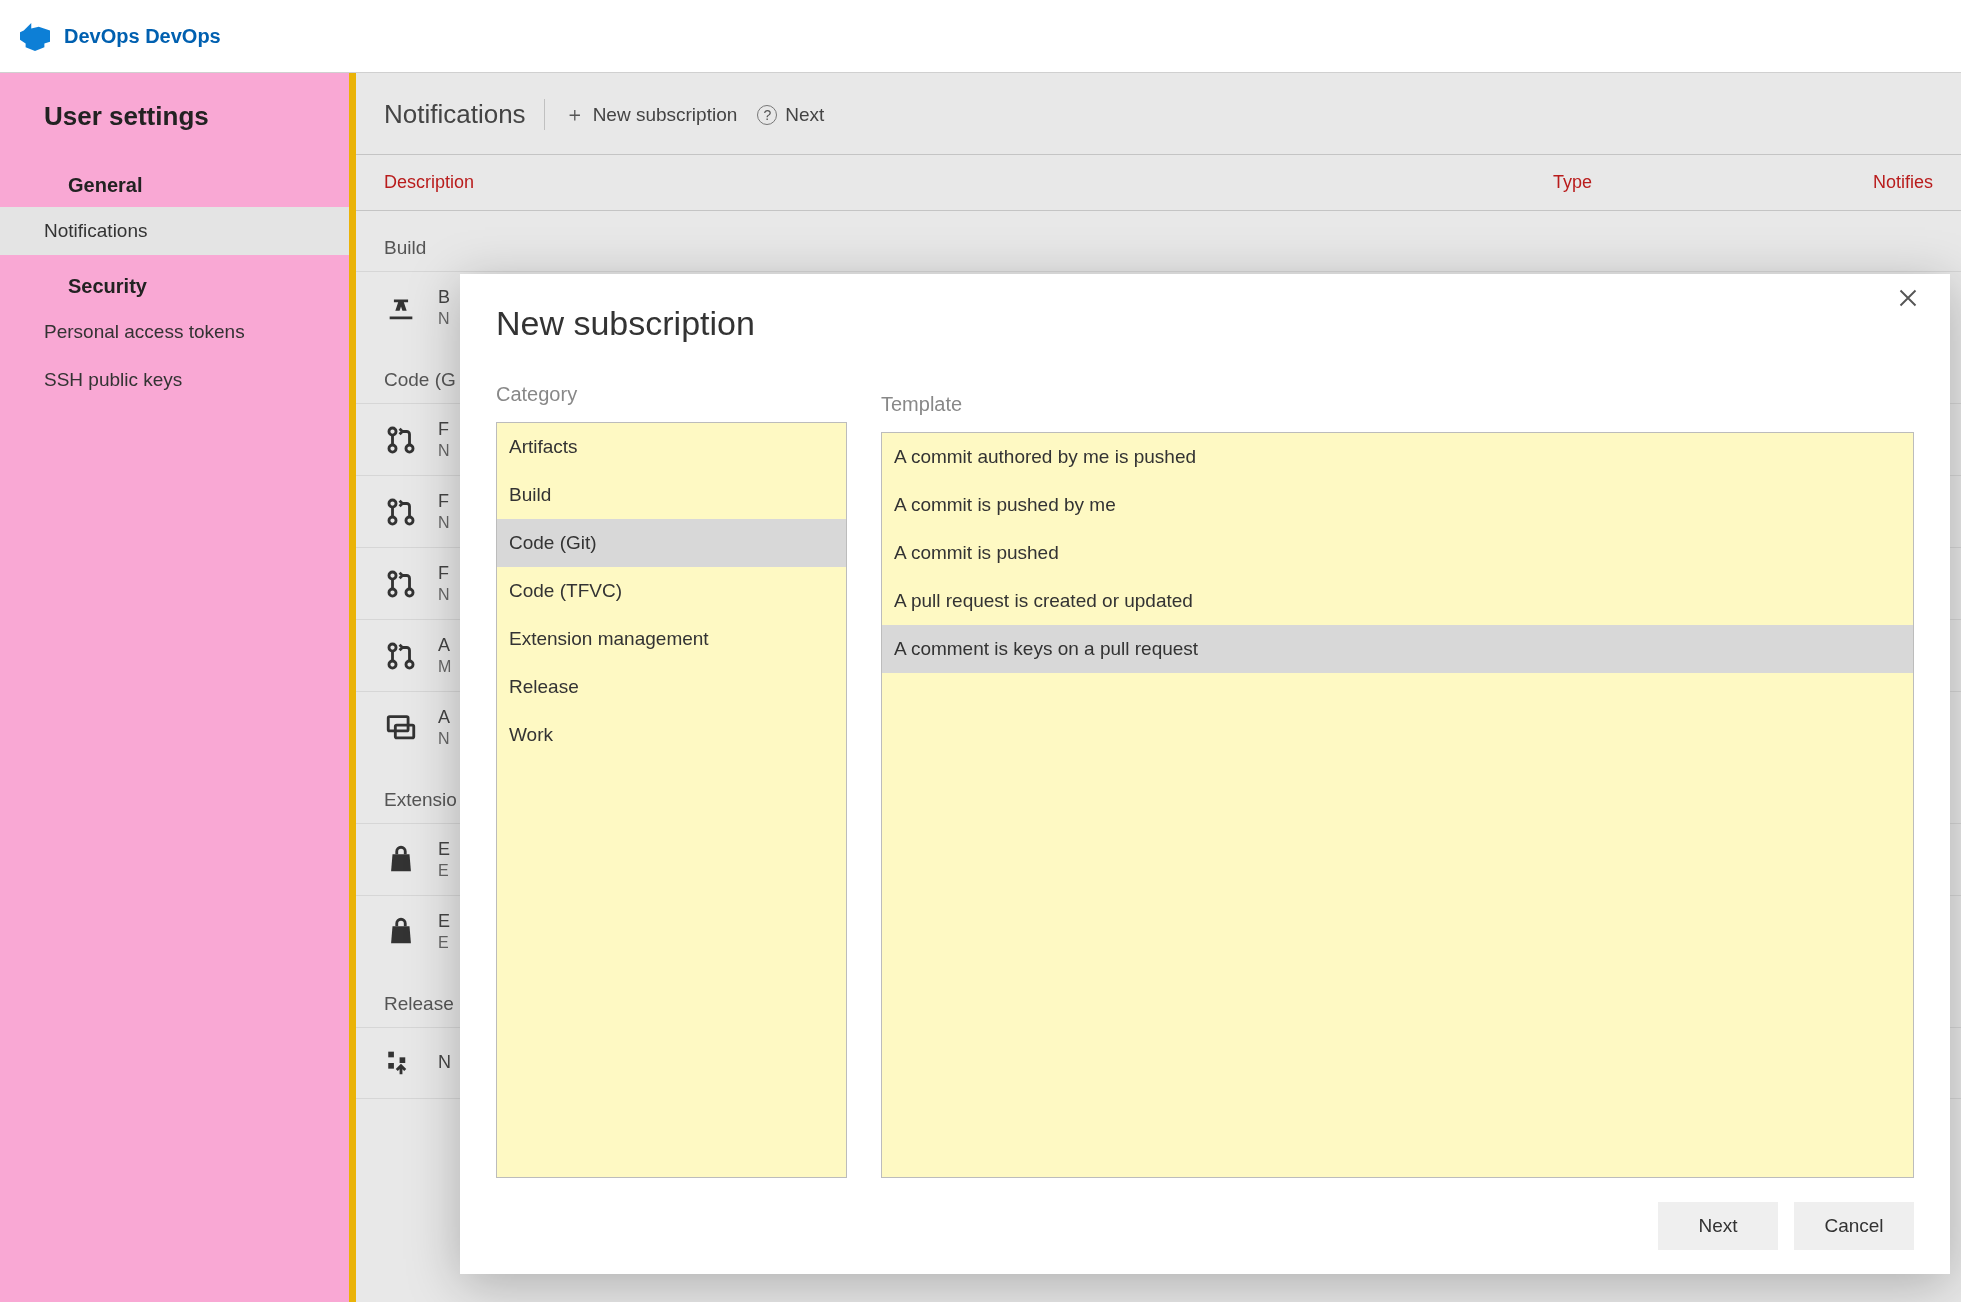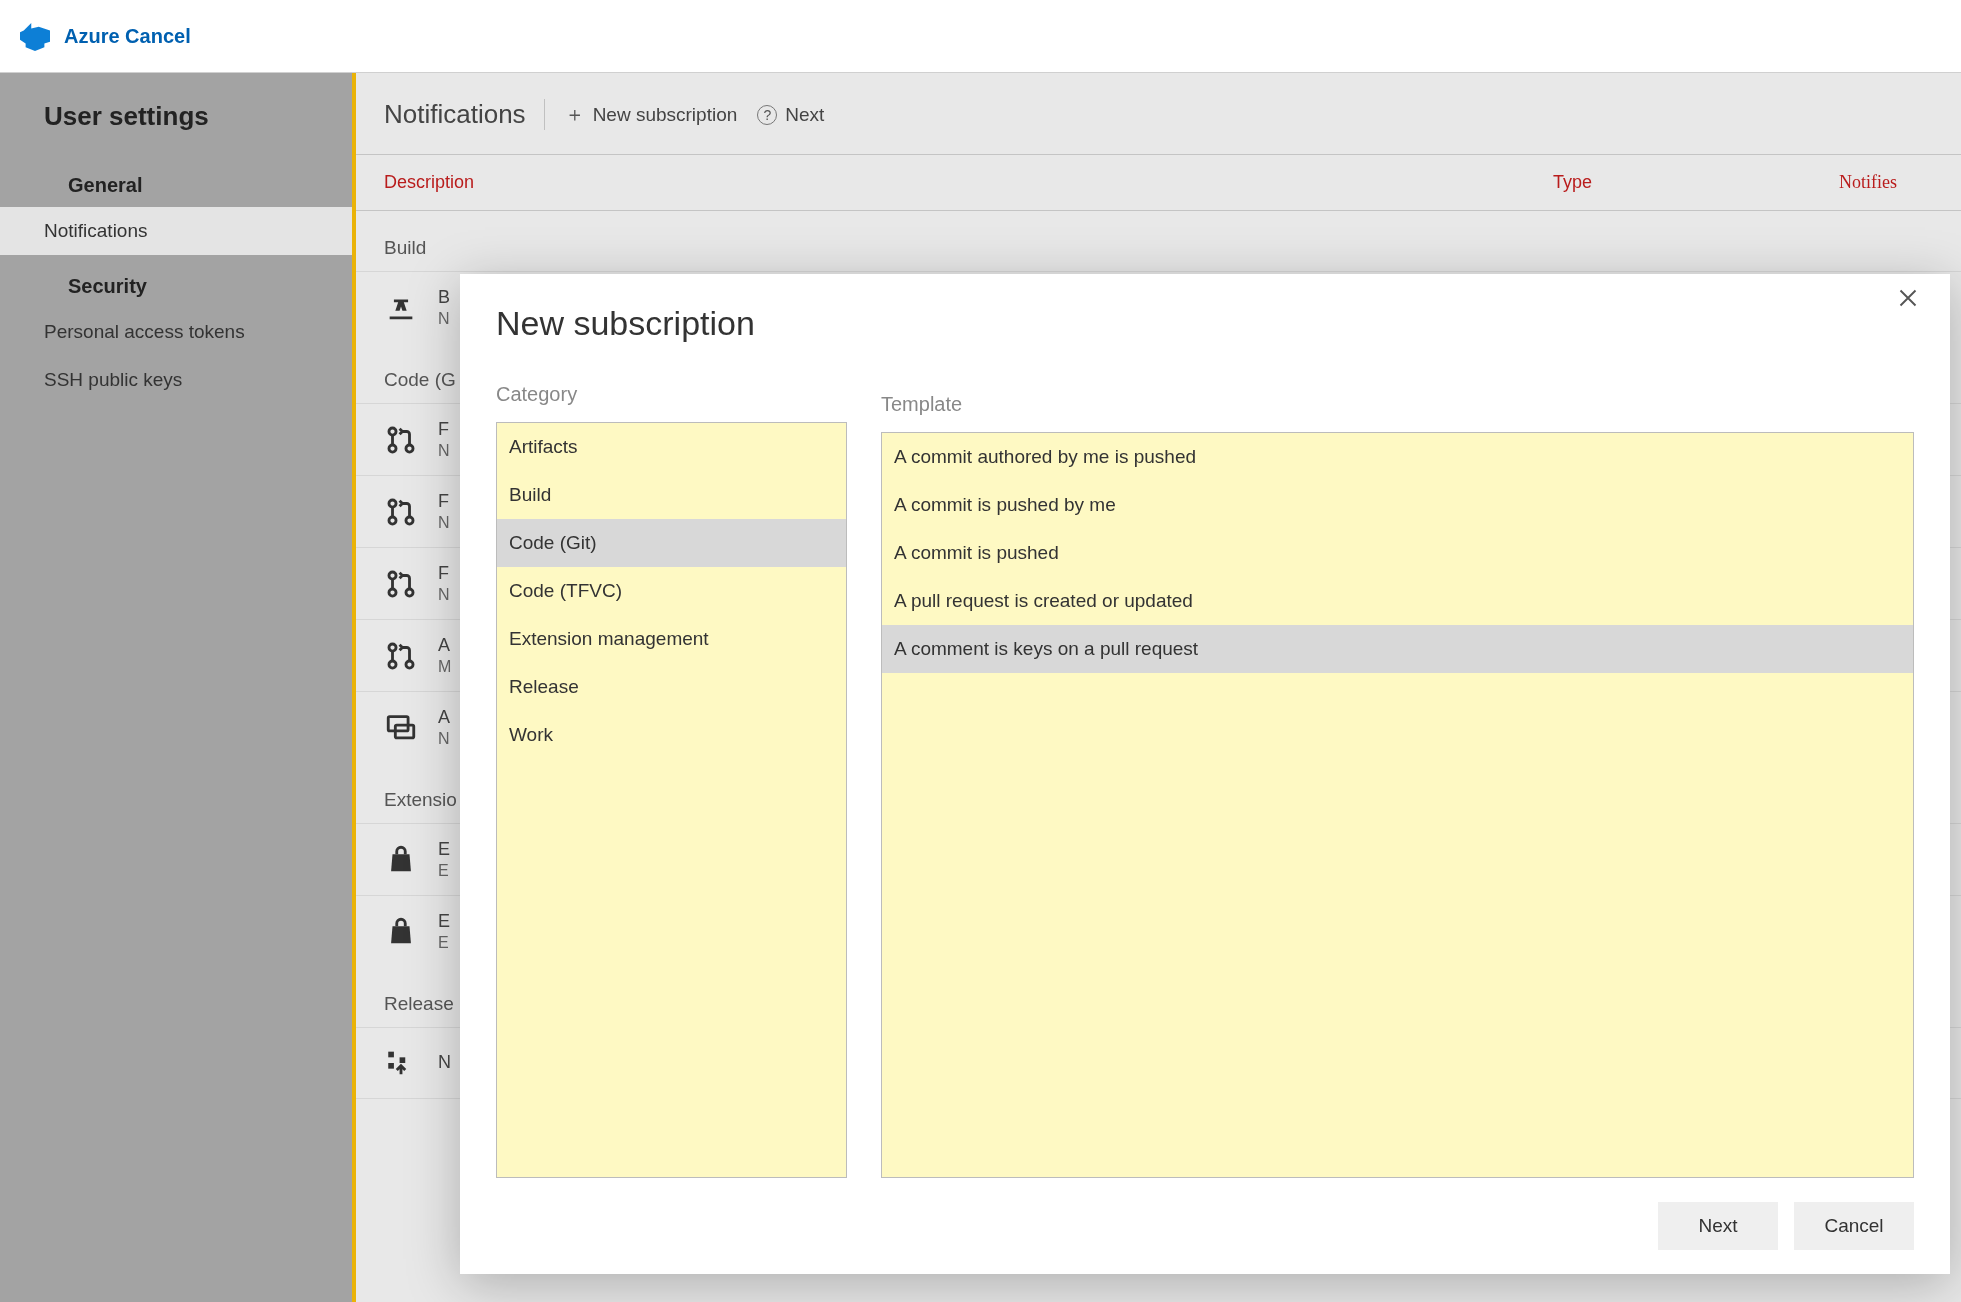--- a/index.html
+++ b/index.html
@@ -32,22 +32,22 @@
     font-weight: 600;
     font-size: 20px;
   }
   .app-body {
     display: flex;
     height: calc(100% - 73px);
   }
   
   .sidebar {
     width: 356px;
-    border-right: 4px solid #eab308;
-    background: #a3a3a3;
+    border-right: 7px solid #eab308;
+    background: #f9a8d4;
     padding-top: 28px;
   }
   .sidebar-title {
     font-size: 26px;
     font-weight: 600;
     color: #222;
     padding: 0 44px 22px 44px;
   }
   .sidebar-heading {
     font-size: 20px;
@@ -102,21 +102,21 @@
     display: flex;
     align-items: center;
     height: 56px;
     padding: 0 28px;
     font-size: 18px;
     color: #b91c1c;
     border-bottom: 1px solid #c4c4c4;
   }
   .col-desc { flex: 1; }
   .col-type { width: 250px; }
-  .col-notifies { width: 130px; text-align: center; font-family: Liberation Serif, serif; }
+  .col-notifies { width: 130px; text-align: right; }
   .section-label {
     padding: 26px 28px 12px 28px;
     font-size: 19px;
     color: #555;
   }
   .notif-row {
     display: flex;
     align-items: center;
     gap: 20px;
     padding: 8px 28px;
@@ -209,21 +209,21 @@
     padding: 0 24px;
   }
 </style>
 </head>
 <body>
 
 <div class="top-header">
   <svg class="brand-logo" viewBox="0 0 32 32" fill="currentColor">
     <path d="M0 12l4-2 8-8v6l8-2 12 4v12l-6 2v4l-10 4-10-4v-4l-6-4V12z" opacity="0.95"></path>
   </svg>
-  <span class="brand-text">Azure Cancel</span>
+  <span class="brand-text">DevOps DevOps</span>
 </div>
 
 <div class="app-body">
 
   <div class="sidebar">
     <div class="sidebar-title">User settings</div>
 
     <div class="sidebar-heading">General</div>
     <div class="sidebar-item selected">Notifications</div>
 

